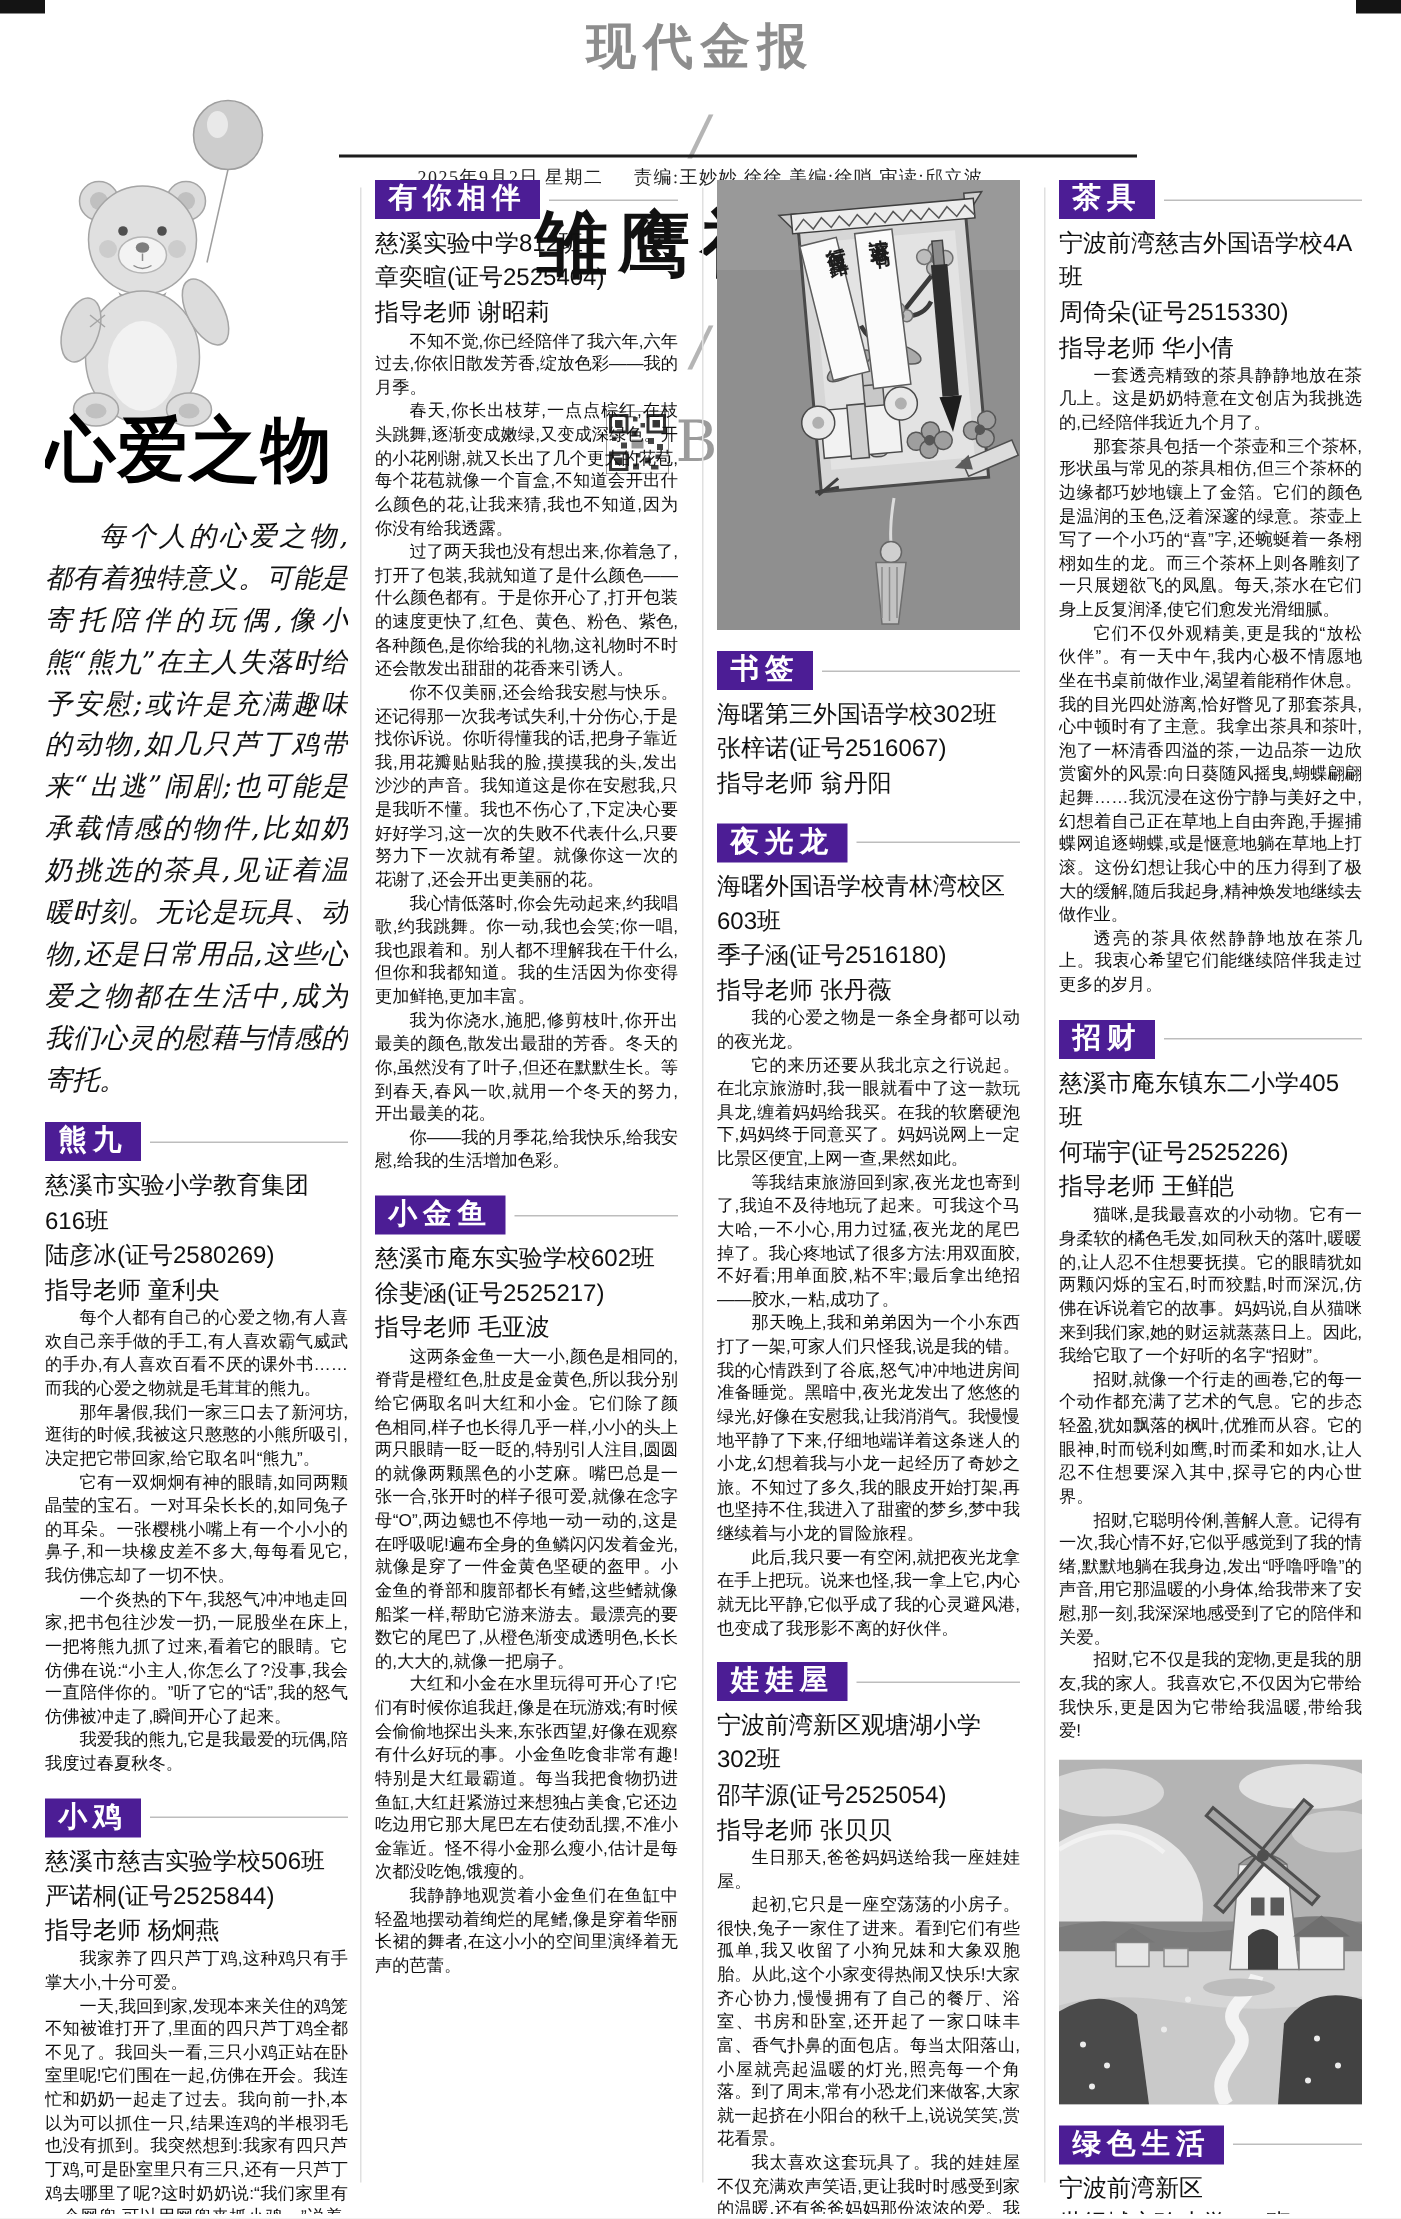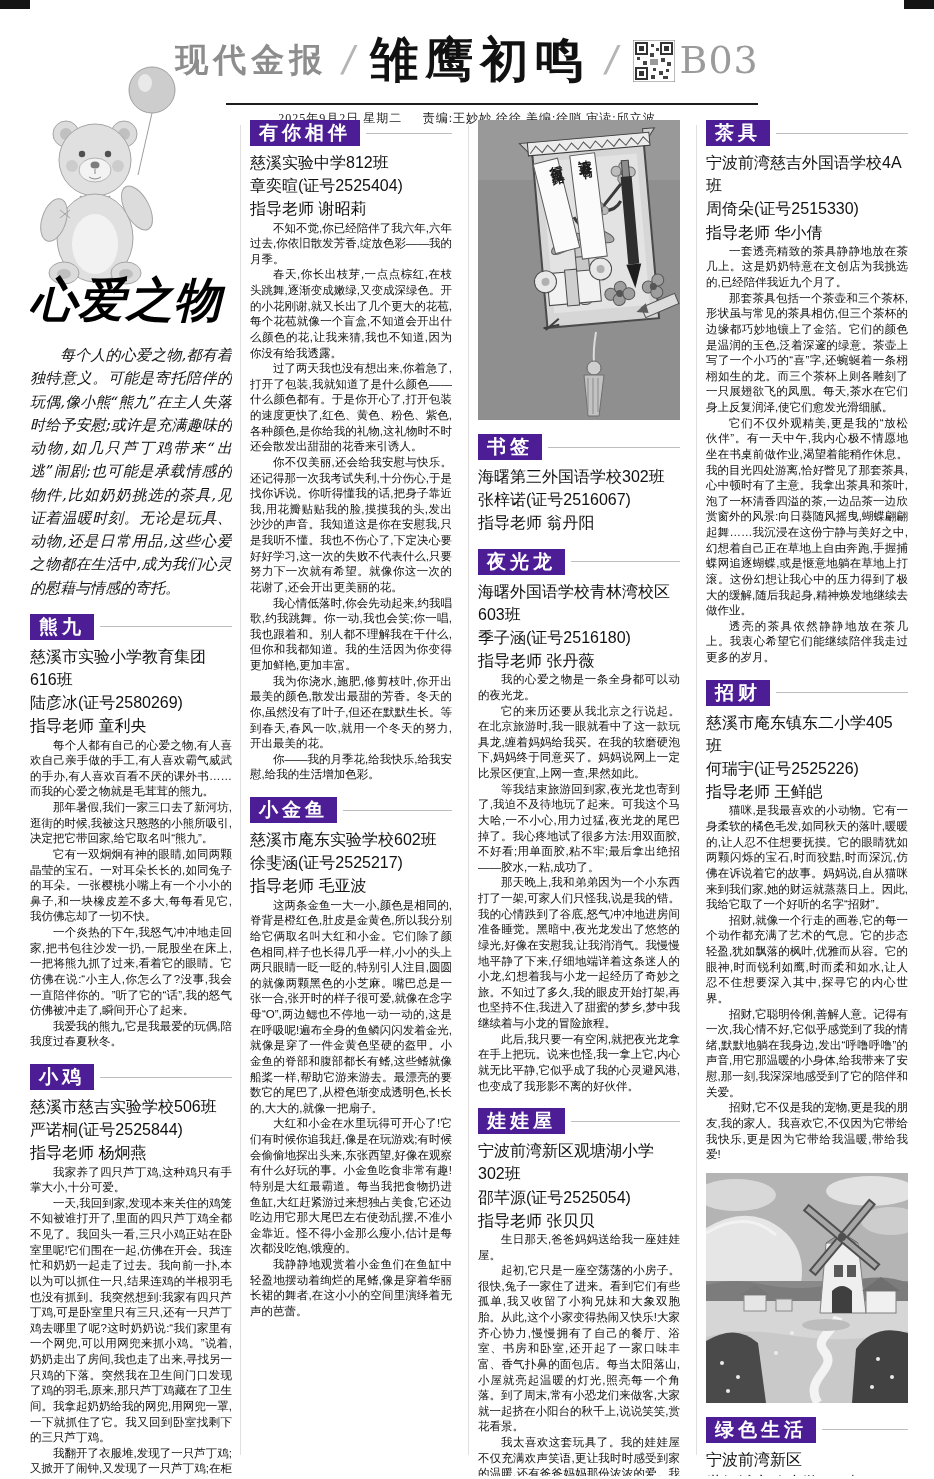--- a/index.html
+++ b/index.html
@@ -2,21 +2,21 @@
 <html><head>
 <meta charset="utf-8">
 <style>
   html,body{margin:0;padding:0;background:#e9e9e9;}
   .page{position:relative;width:934px;height:1479px;background:#ffffff;margin:0 auto;
         font-family:"Liberation Sans",sans-serif;color:#151515;overflow:hidden;}
   .corner{position:absolute;top:0;width:30px;height:9px;background:#141414;}
   .corner.left{left:0;} .corner.right{right:0;}
 
   
-  .masthead{position:absolute;top:28px;left:0;width:100%;display:flex;justify-content:center;align-items:center;gap:16px;}
+  .masthead{position:absolute;top:9px;left:0;width:100%;display:flex;justify-content:center;align-items:center;gap:16px;flex-direction:column;}
   .paper-name{font-family:"DejaVu Serif",serif;font-weight:700;font-size:33px;color:#8d8d8d;letter-spacing:5px;}
   .mast-slash{font-size:40px;color:#b5b5b5;font-weight:300;transform:skewX(-12deg);}
   .section-name{font-family:Liberation Sans, sans-serif;font-weight:900;font-size:48px;color:#111;letter-spacing:7px;text-align:center;}
   .pageno-wrap{display:flex;align-items:flex-end;gap:4px;}
   .page-number{font-family:"DejaVu Serif",serif;font-size:38px;color:#9b9b9b;letter-spacing:1px;}
   .mast-rule{position:absolute;top:103px;left:226px;width:532px;height:2px;background:#1c1c1c;}
   .dateline{position:absolute;top:110px;left:0;width:100%;text-align:center;font-size:12px;color:#222;letter-spacing:1px;}
   .dateline span{margin:0 8px;font-family:Liberation Serif, serif;}
 
   
@@ -24,22 +24,22 @@
   .col1{left:30px;top:60px;height:1416px;}
   .col2{left:250px;}
   .col3{left:478px;}
   .col4{left:706px;}
   .colrule{position:absolute;top:125px;width:1px;height:1330px;background:#e0e0e0;}
 
   
   .feature-top{position:relative;height:272px;}
   .bear{position:absolute;left:-6px;top:0;}
   .feature-title{position:absolute;left:0;bottom:0;width:100%;font-family:"DejaVu Serif",serif;
-      font-weight:900;font-style:italic;font-size:47px;letter-spacing:1px;color:#000;white-space:nowrap;}
-  .feature-intro{font-family:"DejaVu Serif",serif;font-style:italic;font-size:15px;line-height:1.55;
+      font-weight:900;font-size:47px;letter-spacing:1px;color:#000;white-space:nowrap;}
+  .feature-intro{font-family:"DejaVu Serif",serif;font-style:italic;font-size:18px;line-height:1.55;
       text-align:justify;text-indent:2em;margin:12px 0 0 0;color:#111;}
 
   
   .sec-head{display:flex;align-items:center;gap:6px;margin:14px 0 5px 0;}
   .sec-label{background:#4c1d95;color:#ffffff;font-weight:700;font-size:19px;line-height:26px;
       padding:0 9px;letter-spacing:4px;white-space:nowrap;}
   .sec-rule{flex:1;height:1px;background:#bdbdbd;}
   .byline{font-size:16px;line-height:1.45;color:#101010;}
   .body p{margin:0;font-size:11.5px;line-height:1.36;text-align:justify;text-indent:2em;color:#101010;}
 

